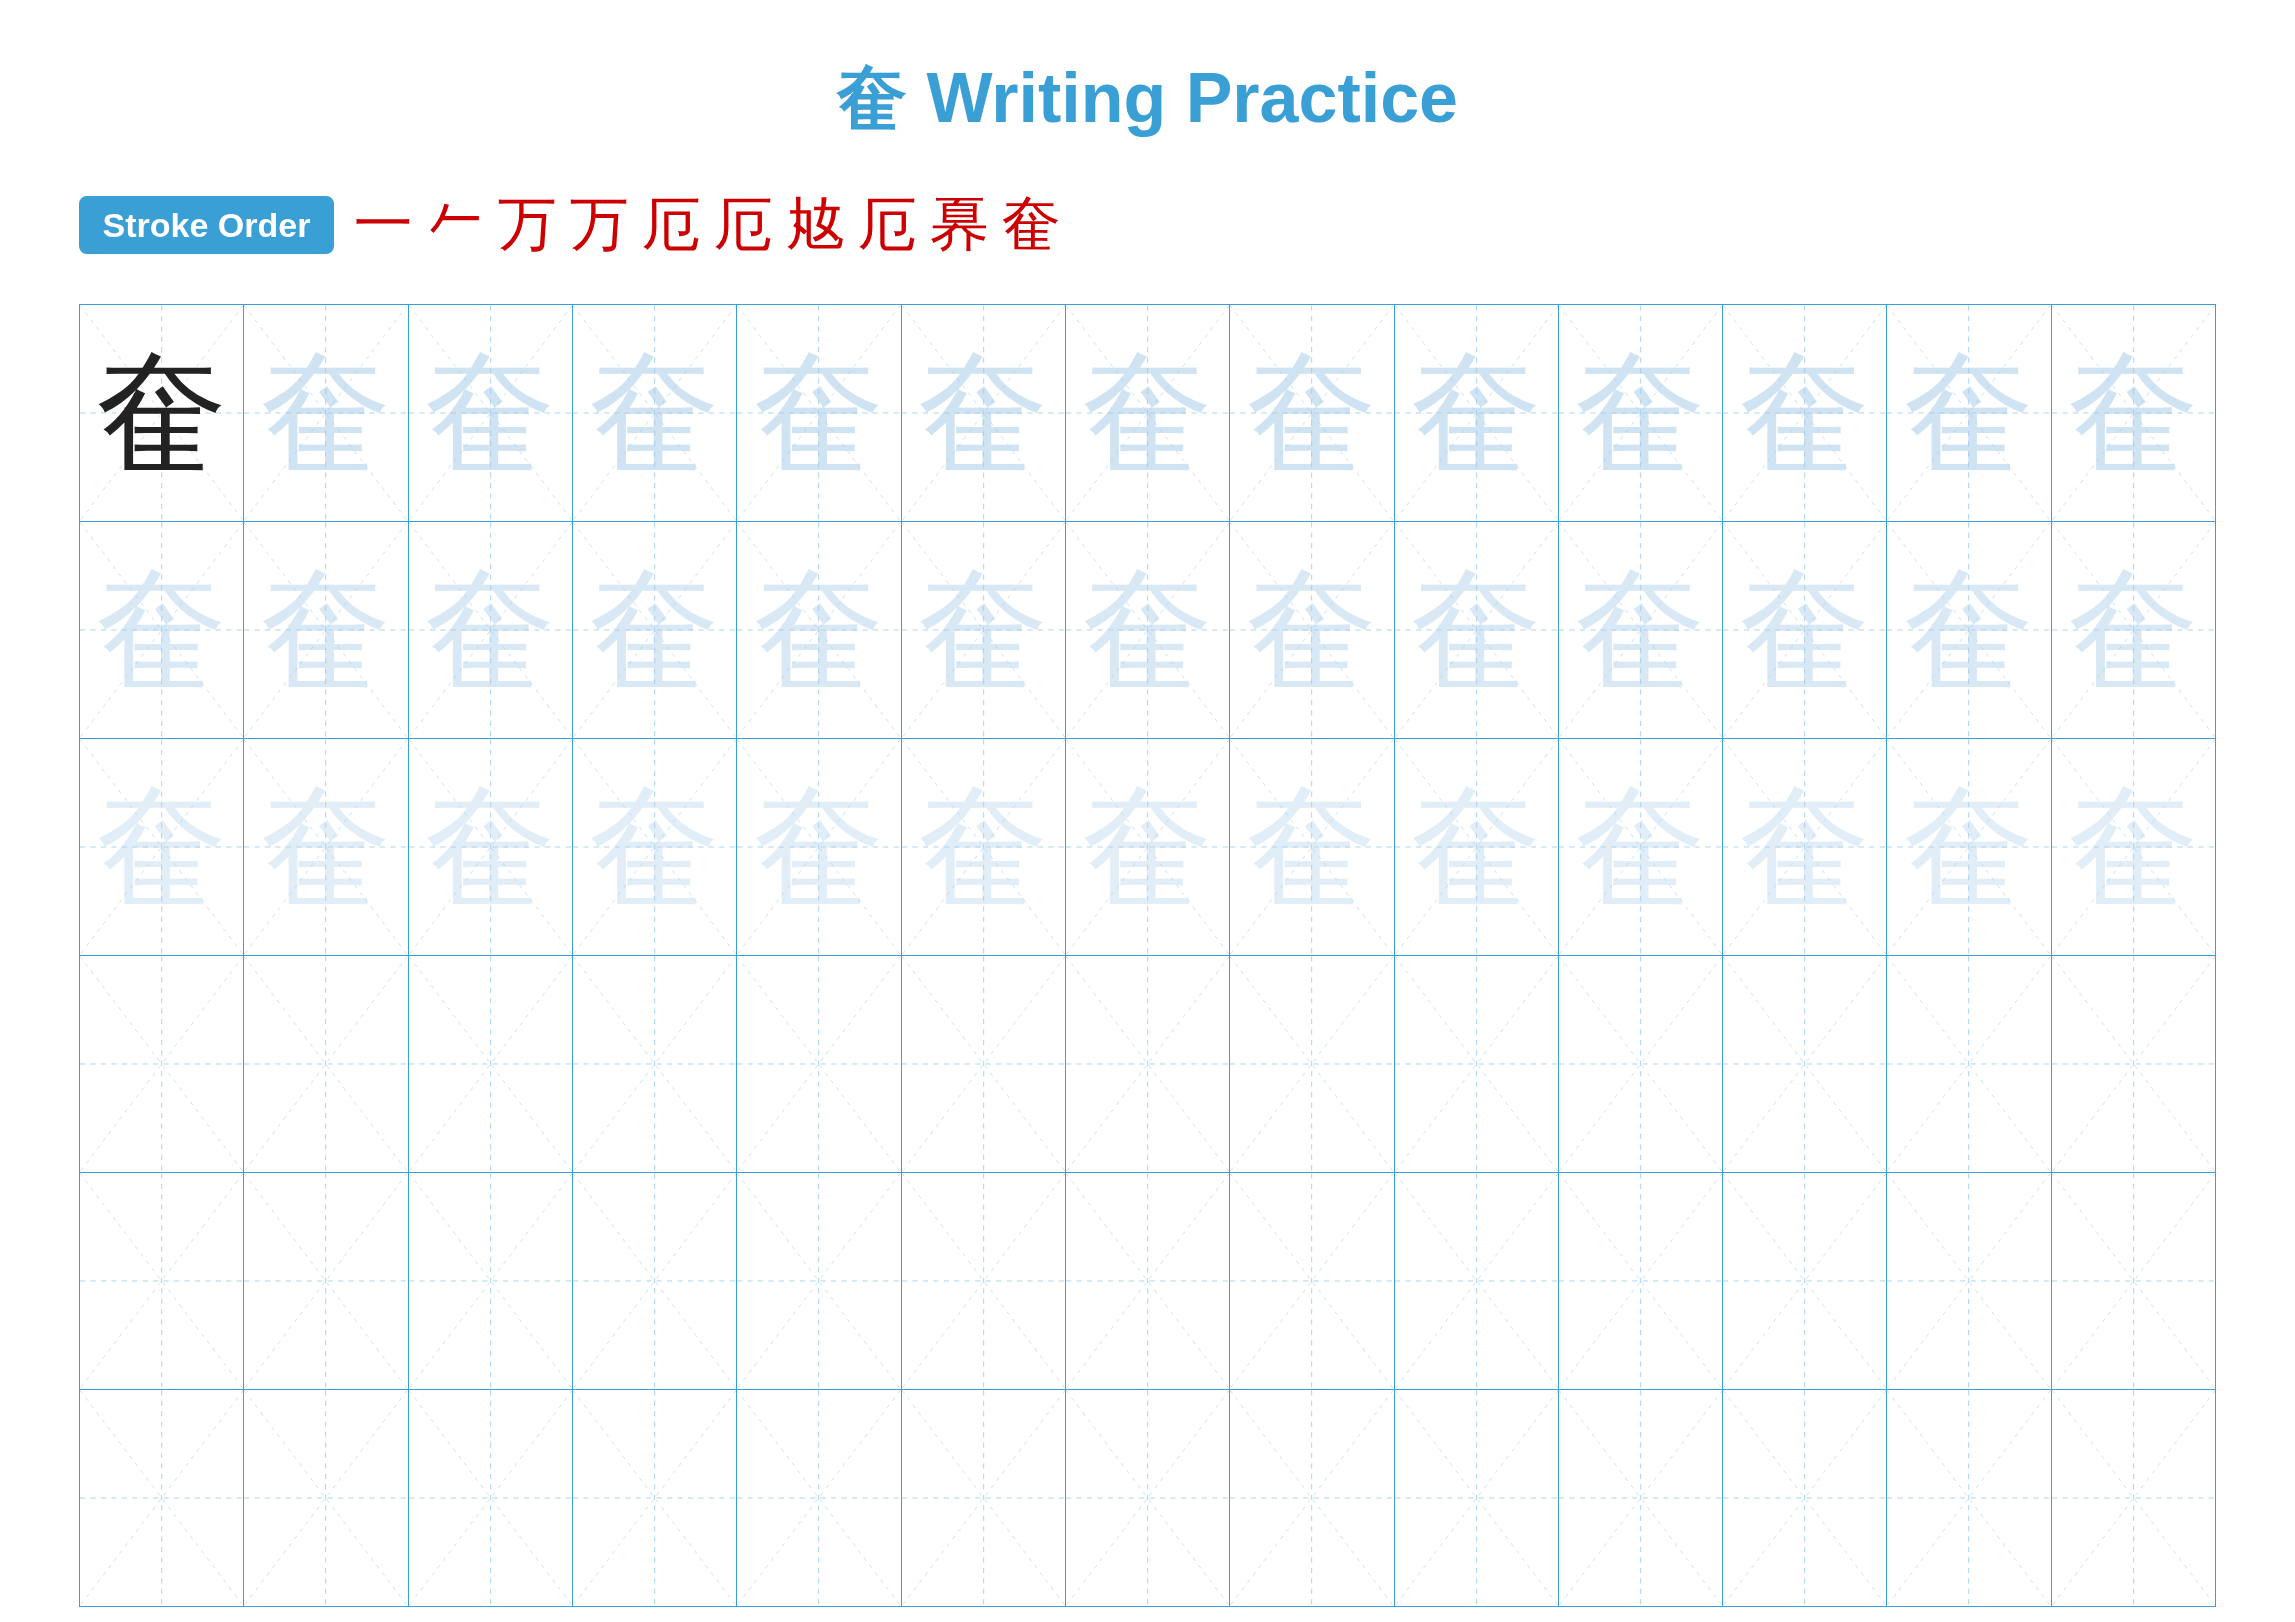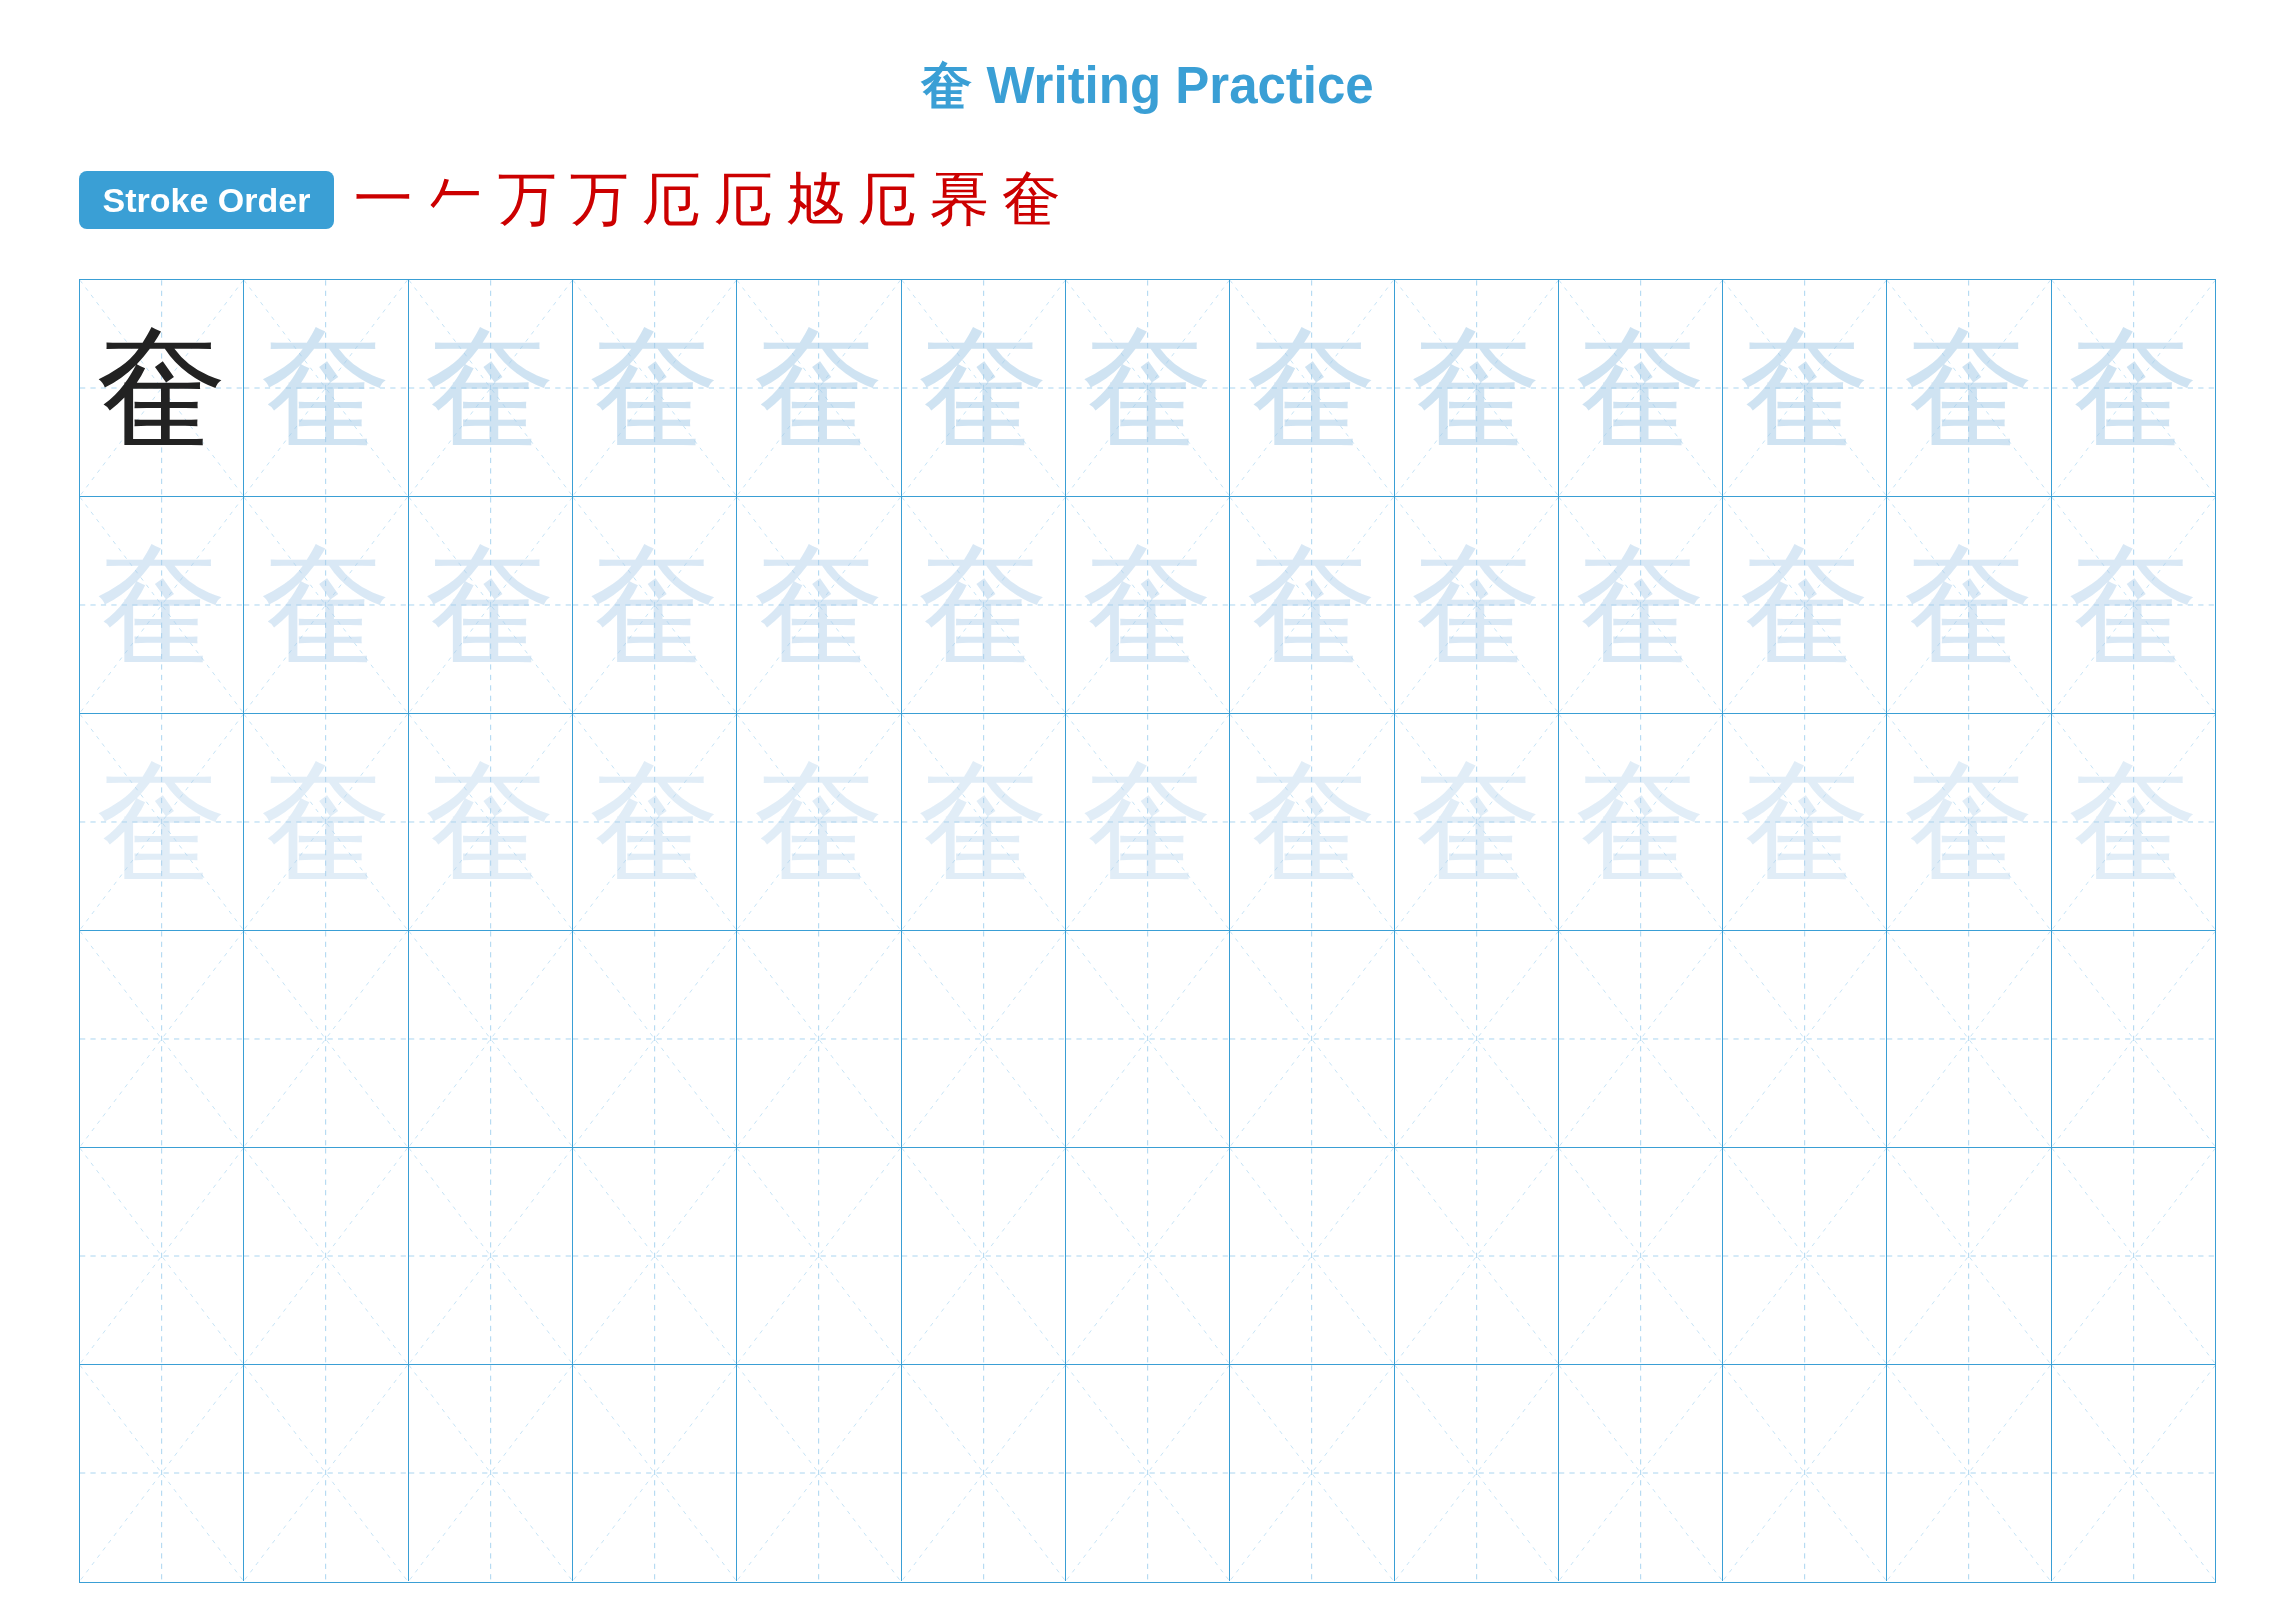--- a/index.html
+++ b/index.html
@@ -15,21 +15,21 @@
     .page {
       width: 100%;
       height: 100%;
       display: flex;
       flex-direction: column;
       align-items: center;
       padding: 52px 79px 39px 79px;
     }
 
     .title {
-      font-size: 51px;
+      font-size: 70px;
       color: #3a9fd5;
       font-weight: bold;
       margin-bottom: 39px;
       text-align: center;
     }
 
     .stroke-order-row {
       display: flex;
       align-items: center;
       width: 100%;

